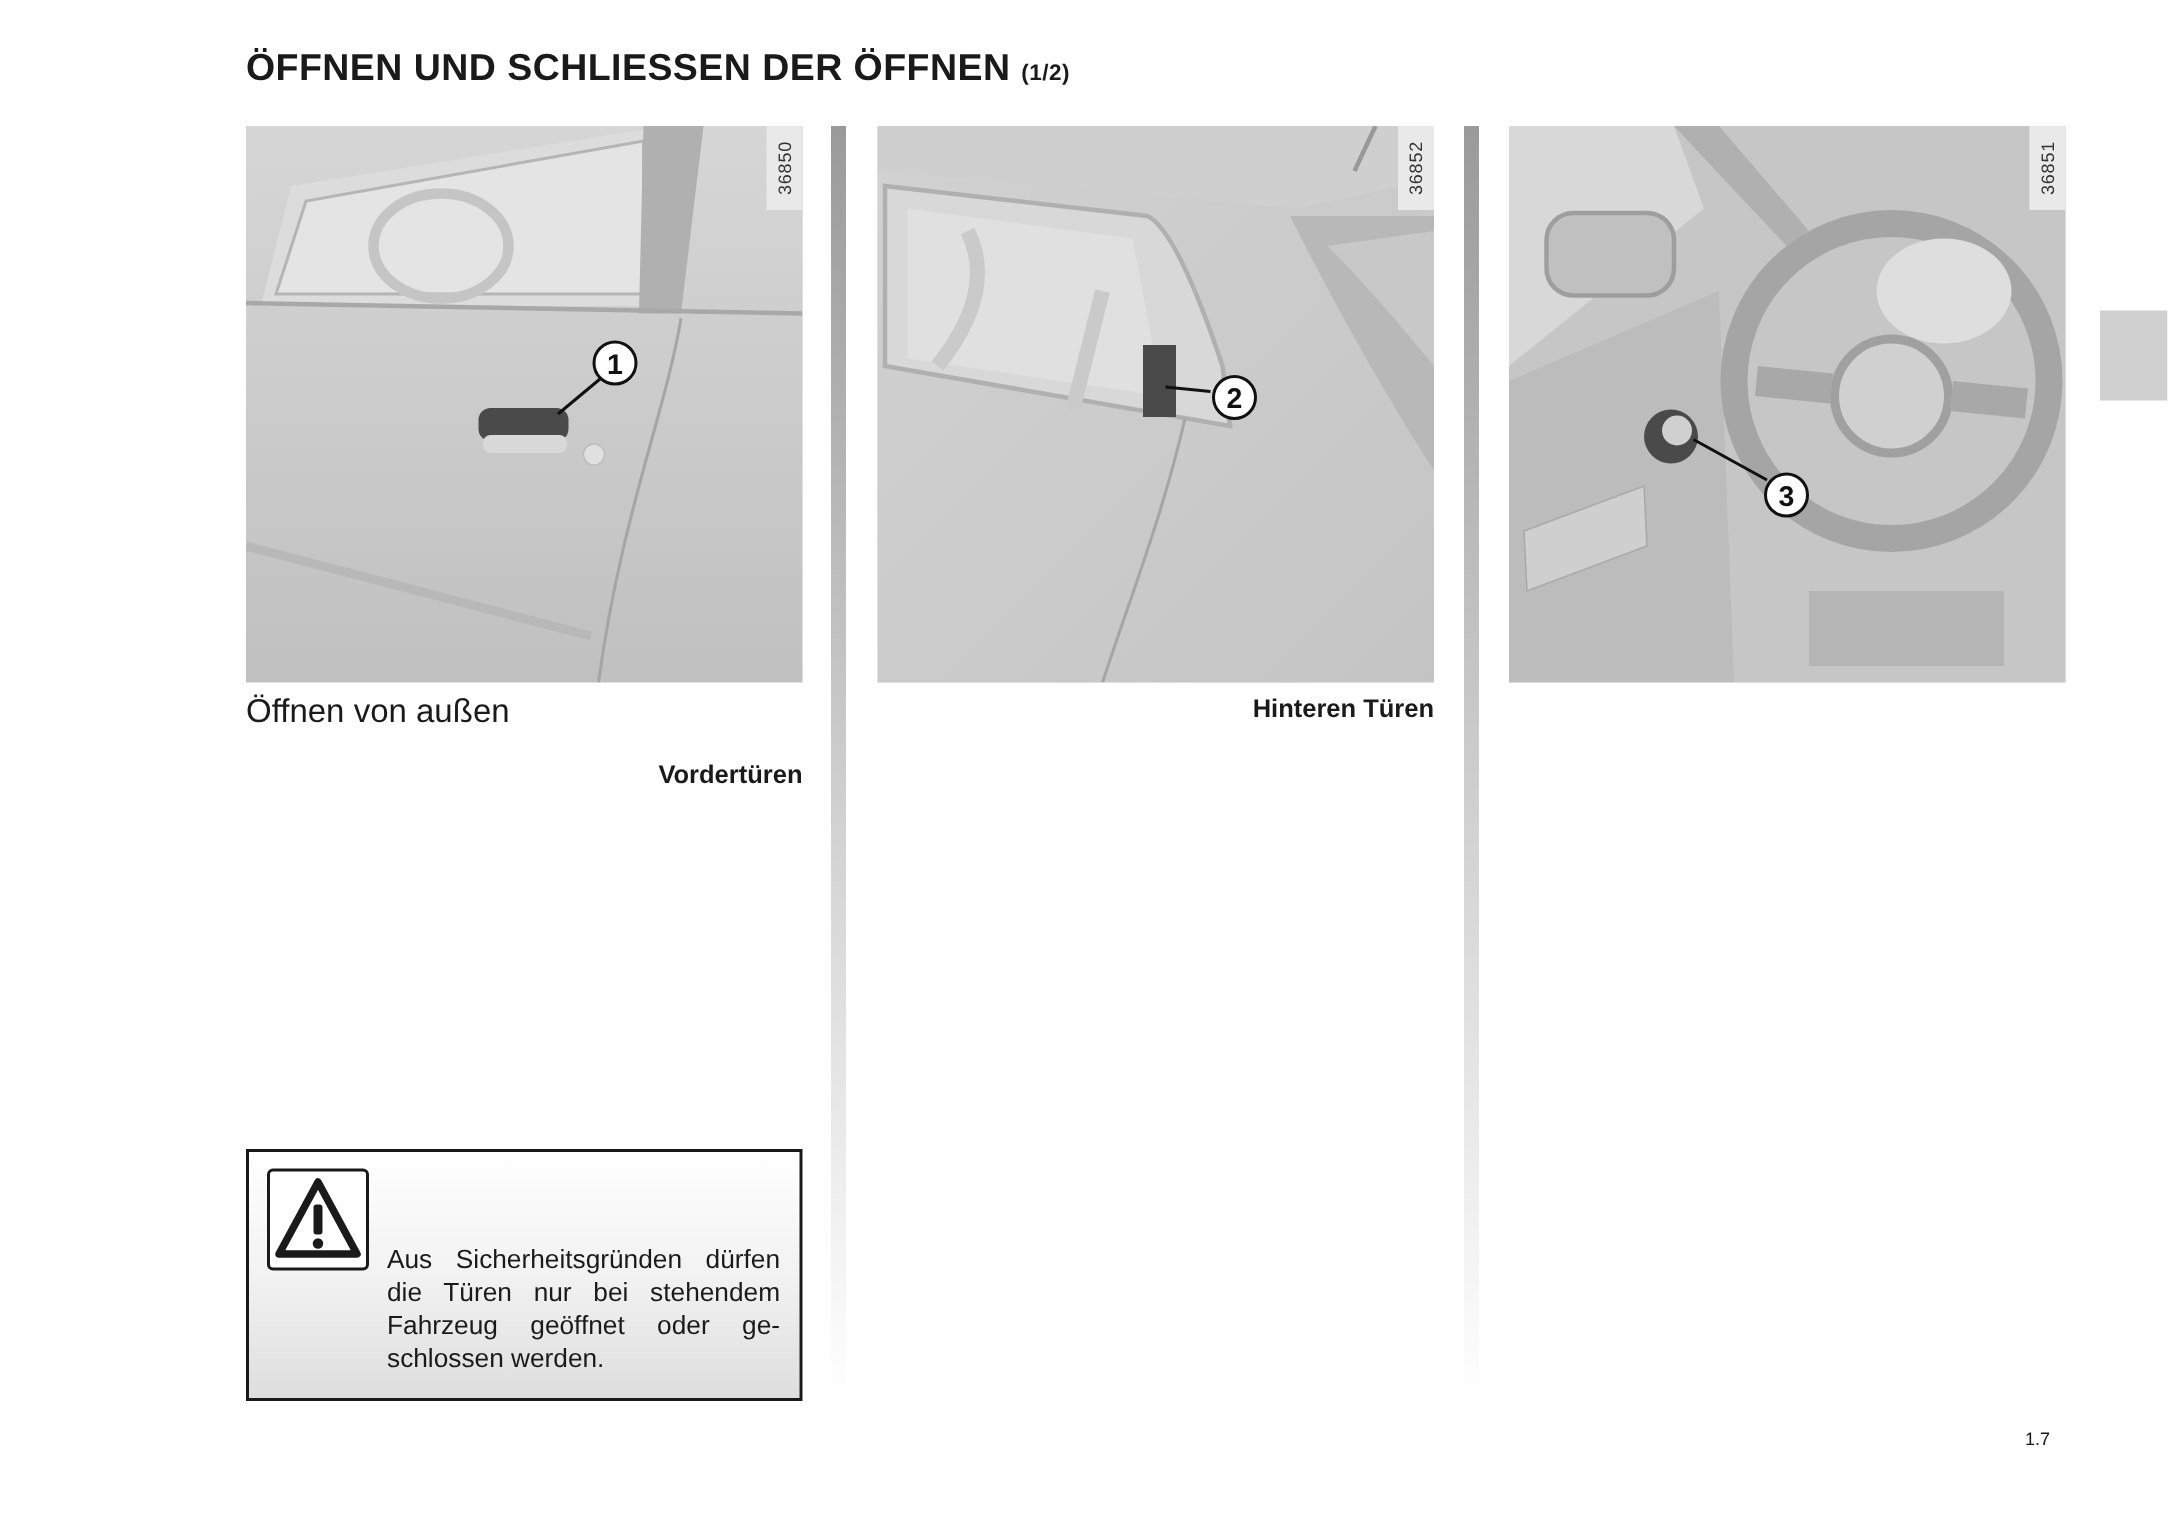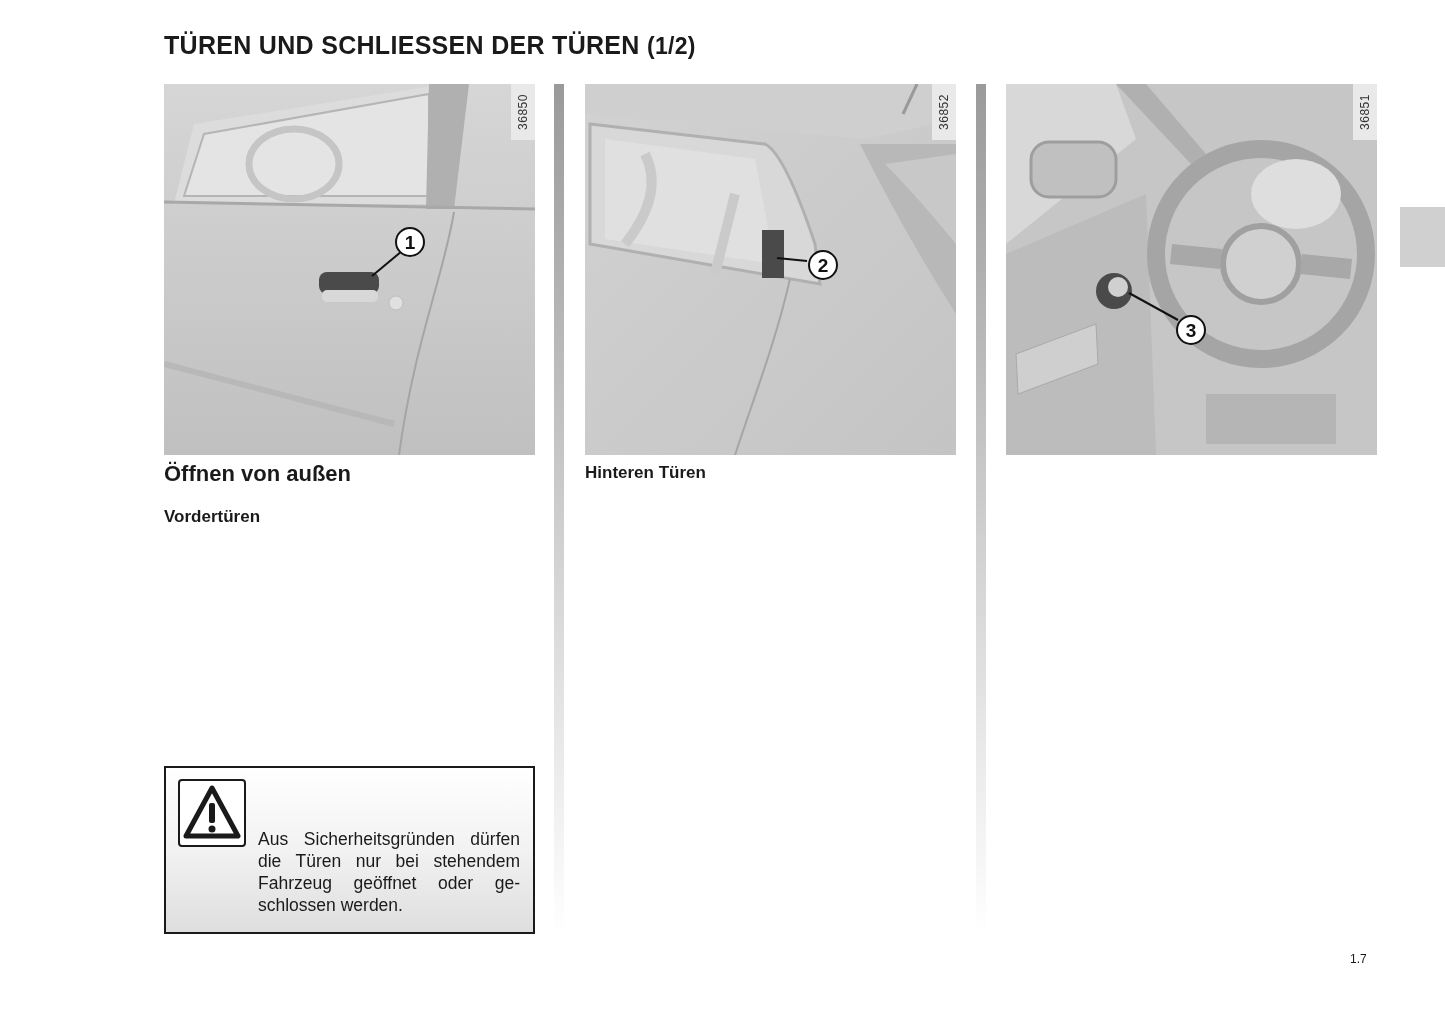--- a/index.html
+++ b/index.html
@@ -19,21 +19,21 @@
       position: absolute;
       left: 164px;
       top: 31px;
       font-size: 25px;
       font-weight: bold;
       letter-spacing: 0.3px;
       color: #1a1a1a;
       white-space: nowrap;
     }
     .page-title .sub {
-      font-size: 23px;
+      font-size: 15px;
     }
     .column {
       position: absolute;
       top: 84px;
       width: 371px;
     }
     .col1 { left: 164px; }
     .col2 { left: 585px; }
     .col3 { left: 1006px; }
     .figure {
@@ -61,29 +61,30 @@
       left: 50%;
       top: 50%;
       transform: translate(-50%, -50%) rotate(-90deg);
       font-size: 12px;
       color: #333;
       white-space: nowrap;
       letter-spacing: 0.5px;
     }
     .h2 {
       font-size: 22px;
-      font-weight: bold;
+      font-weight: normal;
       margin: 0;
       color: #1a1a1a;
     }
     .h3 {
       font-size: 17px;
       font-weight: bold;
       margin: 0;
       color: #1a1a1a;
+      text-align: right;
     }
     .p {
       font-size: 17.5px;
       line-height: 22px;
       margin: 0;
       text-align: justify;
       color: #1a1a1a;
     }
     .p b { font-weight: bold; }
     .p i.ref { font-weight: bold; font-style: italic; }
@@ -147,21 +148,21 @@
     .callout-num {
       font-family: "Liberation Sans", sans-serif;
       font-weight: bold;
       font-size: 19px;
     }
   </style>
 </head>
 <body>
 
 <div class="page-title">
-  <span>TÜREN UND SCHLIESSEN DER TÜREN</span>
+  <span>ÖFFNEN UND SCHLIESSEN DER ÖFFNEN</span>
   <span class="sub">(1/2)</span>
 </div>
 
 <div class="sep sep1"></div>
 <div class="sep sep2"></div>
 
 <div class="column col1">
   <div class="figure">
     <svg viewBox="0 0 371 371">
       <defs>

